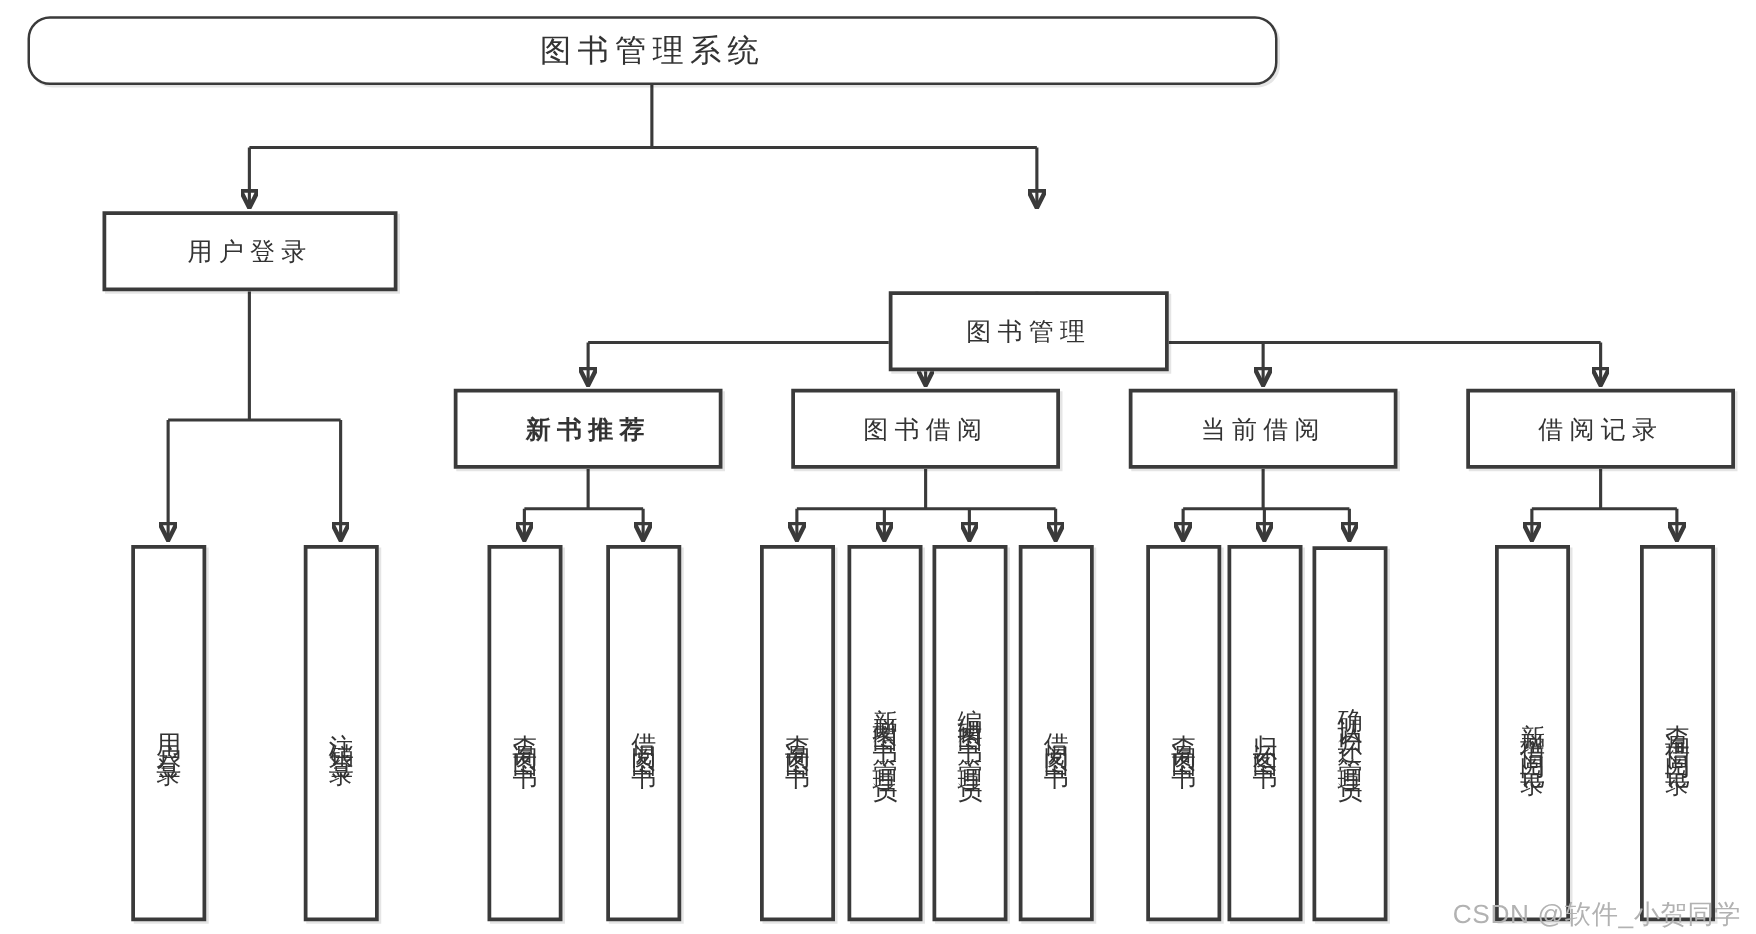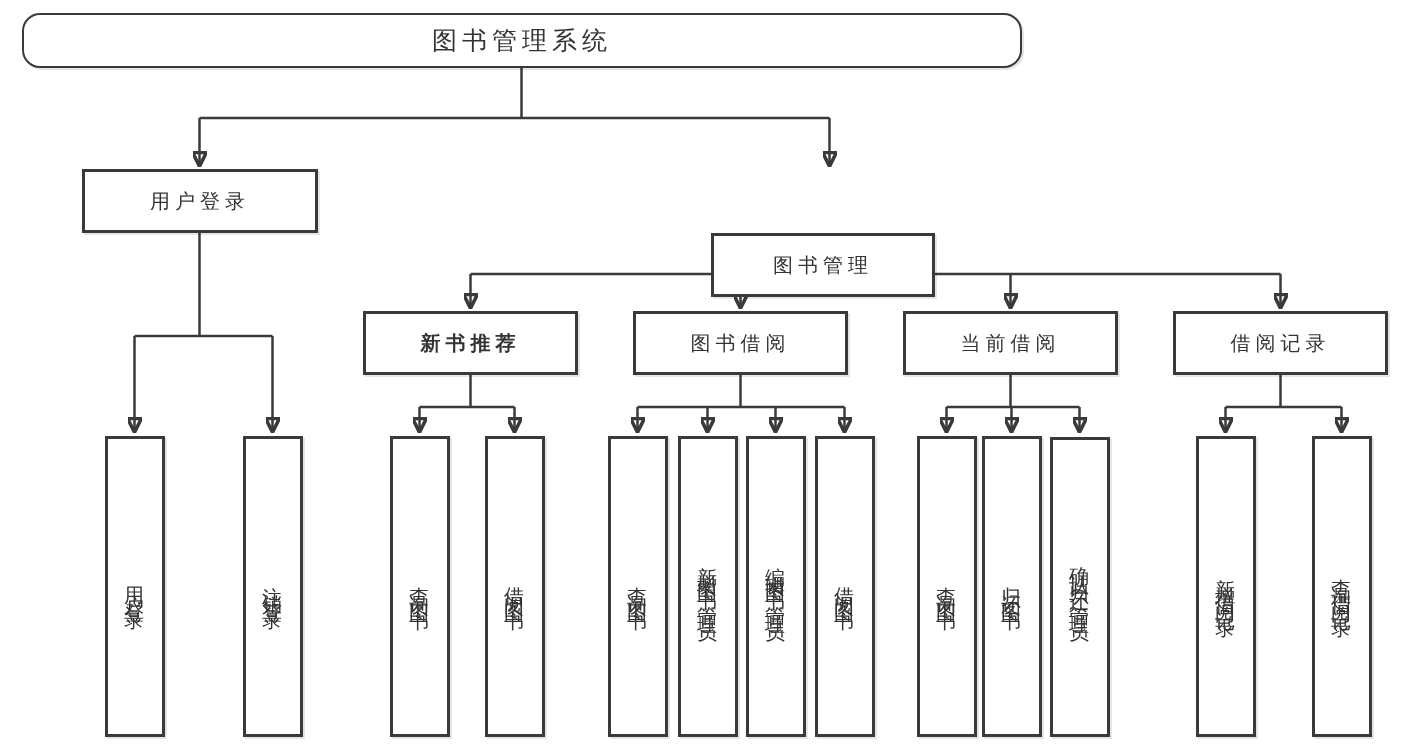--- a/index.html
+++ b/index.html
@@ -139,13 +139,14 @@
   <div class="node leaf" style="left:746px; top:436px; width:60px; height:301px;">编辑图书（管理员）</div>
   <div class="node leaf" style="left:815px; top:436px; width:60px; height:301px;">借阅图书</div>
 
   <div class="node leaf" style="left:917px; top:436px; width:60px; height:301px;">查询图书</div>
   <div class="node leaf" style="left:982px; top:436px; width:60px; height:301px;">归还图书</div>
   <div class="node leaf" style="left:1050px; top:437px; width:60px; height:300px;">确认归还（管理员）</div>
 
   <div class="node leaf" style="left:1196px; top:436px; width:60px; height:301px;">新增借阅记录</div>
   <div class="node leaf" style="left:1312px; top:436px; width:60px; height:301px;">查询借阅记录</div>
 
+  <div class="watermark">CSDN @软件_小贺同学</div>
 </div>
 
 </body></html>

